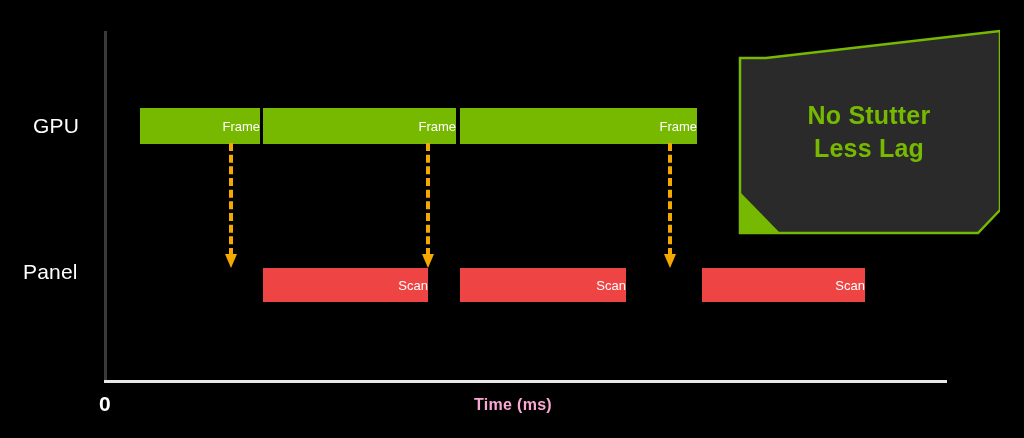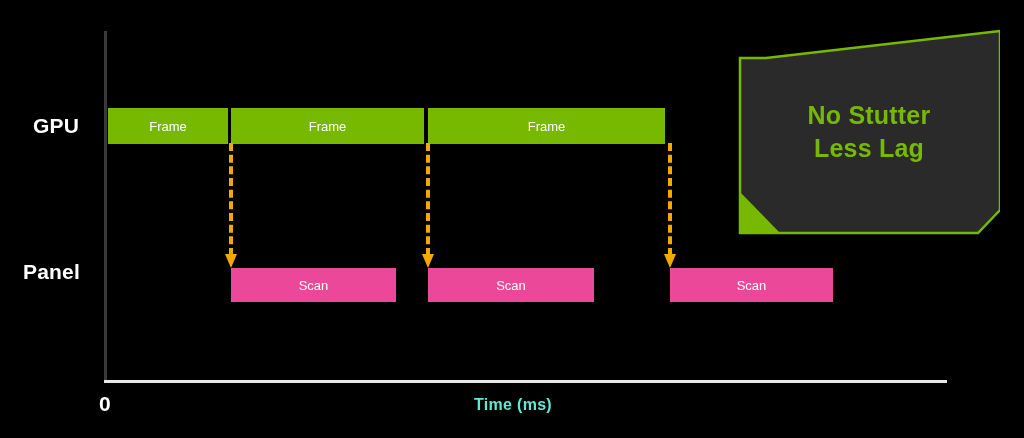--- a/index.html
+++ b/index.html
@@ -34,68 +34,69 @@
     width: 843px;
     height: 3px;
     background: #e8e8e8;
   }
 
   
   .row-label {
     position: absolute;
     color: #ffffff;
     font-size: 21px;
-    font-weight: bold;
+    font-weight: normal;
     letter-spacing: 0.2px;
     white-space: nowrap;
   }
   .row-label.gpu   { left: 33px;  top: 114px; }
   .row-label.panel { left: 23px;  top: 260px; }
 
   
   .zero-label {
     position: absolute;
     left: 99px;
     top: 392px;
     color: #ffffff;
     font-size: 21px;
     font-weight: bold;
   }
   .time-label {
     position: absolute;
     left: 474px;
     top: 396px;
-    color: #5eead4;
+    color: #f9a8d4;
     font-size: 16px;
     font-weight: bold;
     letter-spacing: 0.3px;
   }
 
   
   .bar {
     position: absolute;
     display: flex;
     align-items: center;
-    justify-content: center;
+    justify-content: flex-end;
     box-sizing: border-box;
+    margin-left: 32px;
   }
   .bar span {
     color: #ffffff;
     font-size: 13px;
     line-height: 1;
   }
   .frame-bar {
     top: 108px;
     height: 36px;
     background: #76b900;
   }
   .scan-bar {
     top: 268px;
     height: 34px;
-    background: #ec4899;
+    background: #ef4444;
   }
 
   
   .arrow {
     position: absolute;
     top: 143px;
     width: 4px;
     height: 126px;
   }
   .arrow .stem {

